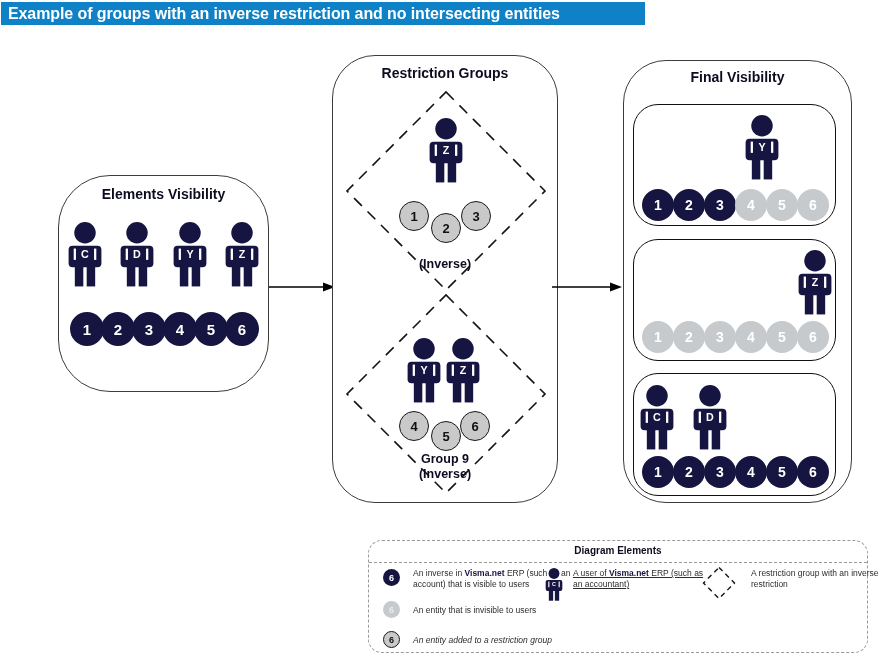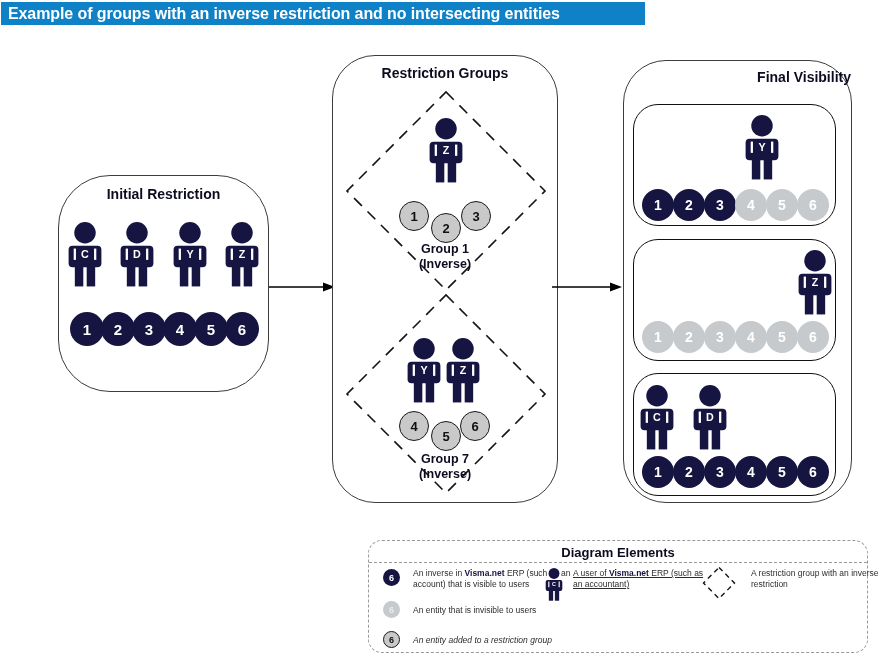--- a/index.html
+++ b/index.html
@@ -41,36 +41,36 @@
 
   .glabel{position:absolute;left:0;right:0;text-align:center;font-weight:bold;
           font-size:12.5px;color:#0c0c20;line-height:15px;}
   .diamond{position:absolute;}
   .arrow{position:absolute;}
 
   
   .legend{position:absolute;left:368px;top:540px;width:500px;height:113px;
           border:1.5px dashed #999;border-radius:14px;box-sizing:border-box;background:#fff;}
   .legend-title{position:absolute;top:4px;left:0;right:0;text-align:center;
-                font-weight:bold;font-size:13px;color:#0c0c20;}
+                font-weight:bold;font-size:10px;color:#0c0c20;}
   .legend-sep{position:absolute;top:21px;left:0;right:0;border-top:1.5px dashed #999;}
   .ltext{position:absolute;font-size:8.5px;line-height:1.3;color:#2d2d2d;}
   .brand{font-weight:bold;color:#161440;}
   .lchip{position:absolute;width:17px;height:17px;border-radius:50%;display:flex;
          align-items:center;justify-content:center;font-size:9px;font-weight:bold;box-sizing:border-box;}
 </style>
 </head>
 <body>
 
 <div class="canvas">
 
   <div class="titlebar">Example of groups with an inverse restriction and no intersecting entities</div>
 
   <div class="obox" style="left:58px;top:175px;width:211px;height:217px;border-radius:52px;">
-    <div class="btitle" style="top:10px;">Initial Restriction</div>
+    <div class="btitle" style="top:10px;">Elements Visibility</div>
 
     <div class="person" style="left:9px;top:46px;width:34px;height:65px;">
       <svg viewBox="0 0 60 115">
           <circle class="pfill" cx="30" cy="19" r="19"></circle>
           <rect class="pfill" x="1" y="42" width="58" height="38" rx="7"></rect>
           <rect x="10" y="47" width="4" height="20" fill="#fff"></rect>
           <rect x="46" y="47" width="4" height="20" fill="#fff"></rect>
           <rect class="pfill" x="12" y="76" width="15" height="38"></rect>
           <rect class="pfill" x="33" y="76" width="15" height="38"></rect>
           <text class="pletter" x="30" y="64">C</text>
@@ -142,21 +142,20 @@
           <rect x="10" y="47" width="4" height="20" fill="#fff"></rect>
           <rect x="46" y="47" width="4" height="20" fill="#fff"></rect>
           <rect class="pfill" x="12" y="76" width="15" height="38"></rect>
           <rect class="pfill" x="33" y="76" width="15" height="38"></rect>
           <text class="pletter" x="30" y="64">Z</text>
         </svg>
     </div>
     <div class="rchip" style="left:66px;top:145px;">1</div>
     <div class="rchip" style="left:98px;top:157px;">2</div>
     <div class="rchip" style="left:128px;top:145px;">3</div>
-    <div class="glabel" style="top:186px;">Group 1</div>
     <div class="glabel" style="top:201px;">(Inverse)</div>
 
     <div class="diamond" style="left:11px;top:236px;">
       <svg width="204" height="204">
           <polygon points="102,3 201,102 102,201 3,102" fill="none" stroke="#141414" stroke-width="1.6" stroke-dasharray="11 8"></polygon>
         </svg>
     </div>
     <div class="person" style="left:74px;top:282px;width:34px;height:65px;">
       <svg viewBox="0 0 60 115">
           <circle class="pfill" cx="30" cy="19" r="19"></circle>
@@ -175,33 +174,33 @@
           <rect x="10" y="47" width="4" height="20" fill="#fff"></rect>
           <rect x="46" y="47" width="4" height="20" fill="#fff"></rect>
           <rect class="pfill" x="12" y="76" width="15" height="38"></rect>
           <rect class="pfill" x="33" y="76" width="15" height="38"></rect>
           <text class="pletter" x="30" y="64">Z</text>
         </svg>
     </div>
     <div class="rchip" style="left:66px;top:355px;">4</div>
     <div class="rchip" style="left:98px;top:365px;">5</div>
     <div class="rchip" style="left:127px;top:355px;">6</div>
-    <div class="glabel" style="top:396px;">Group 7</div>
+    <div class="glabel" style="top:396px;">Group 9</div>
     <div class="glabel" style="top:411px;">(Inverse)</div>
   </div>
 
   <div class="arrow" style="left:552px;top:279px;">
     <svg width="70" height="12">
         <line x1="0" y1="6" x2="59" y2="6" stroke="#000" stroke-width="1.5"></line>
         <polygon points="58,1.5 70,6 58,10.5" fill="#000"></polygon>
       </svg>
   </div>
 
   <div class="obox" style="left:623px;top:60px;width:229px;height:443px;border-radius:43px;">
-    <div class="btitle" style="top:8px;text-align:right;">Final Visibility</div>
+    <div class="btitle" style="top:8px;">Final Visibility</div>
 
     <div class="ibox" style="left:9px;top:43px;width:203px;height:122px;">
       <div class="person" style="left:111px;top:10px;width:34px;height:65px;">
         <svg viewBox="0 0 60 115">
             <circle class="pfill" cx="30" cy="19" r="19"></circle>
             <rect class="pfill" x="1" y="42" width="58" height="38" rx="7"></rect>
             <rect x="10" y="47" width="4" height="20" fill="#fff"></rect>
             <rect x="46" y="47" width="4" height="20" fill="#fff"></rect>
             <rect class="pfill" x="12" y="76" width="15" height="38"></rect>
             <rect class="pfill" x="33" y="76" width="15" height="38"></rect>

